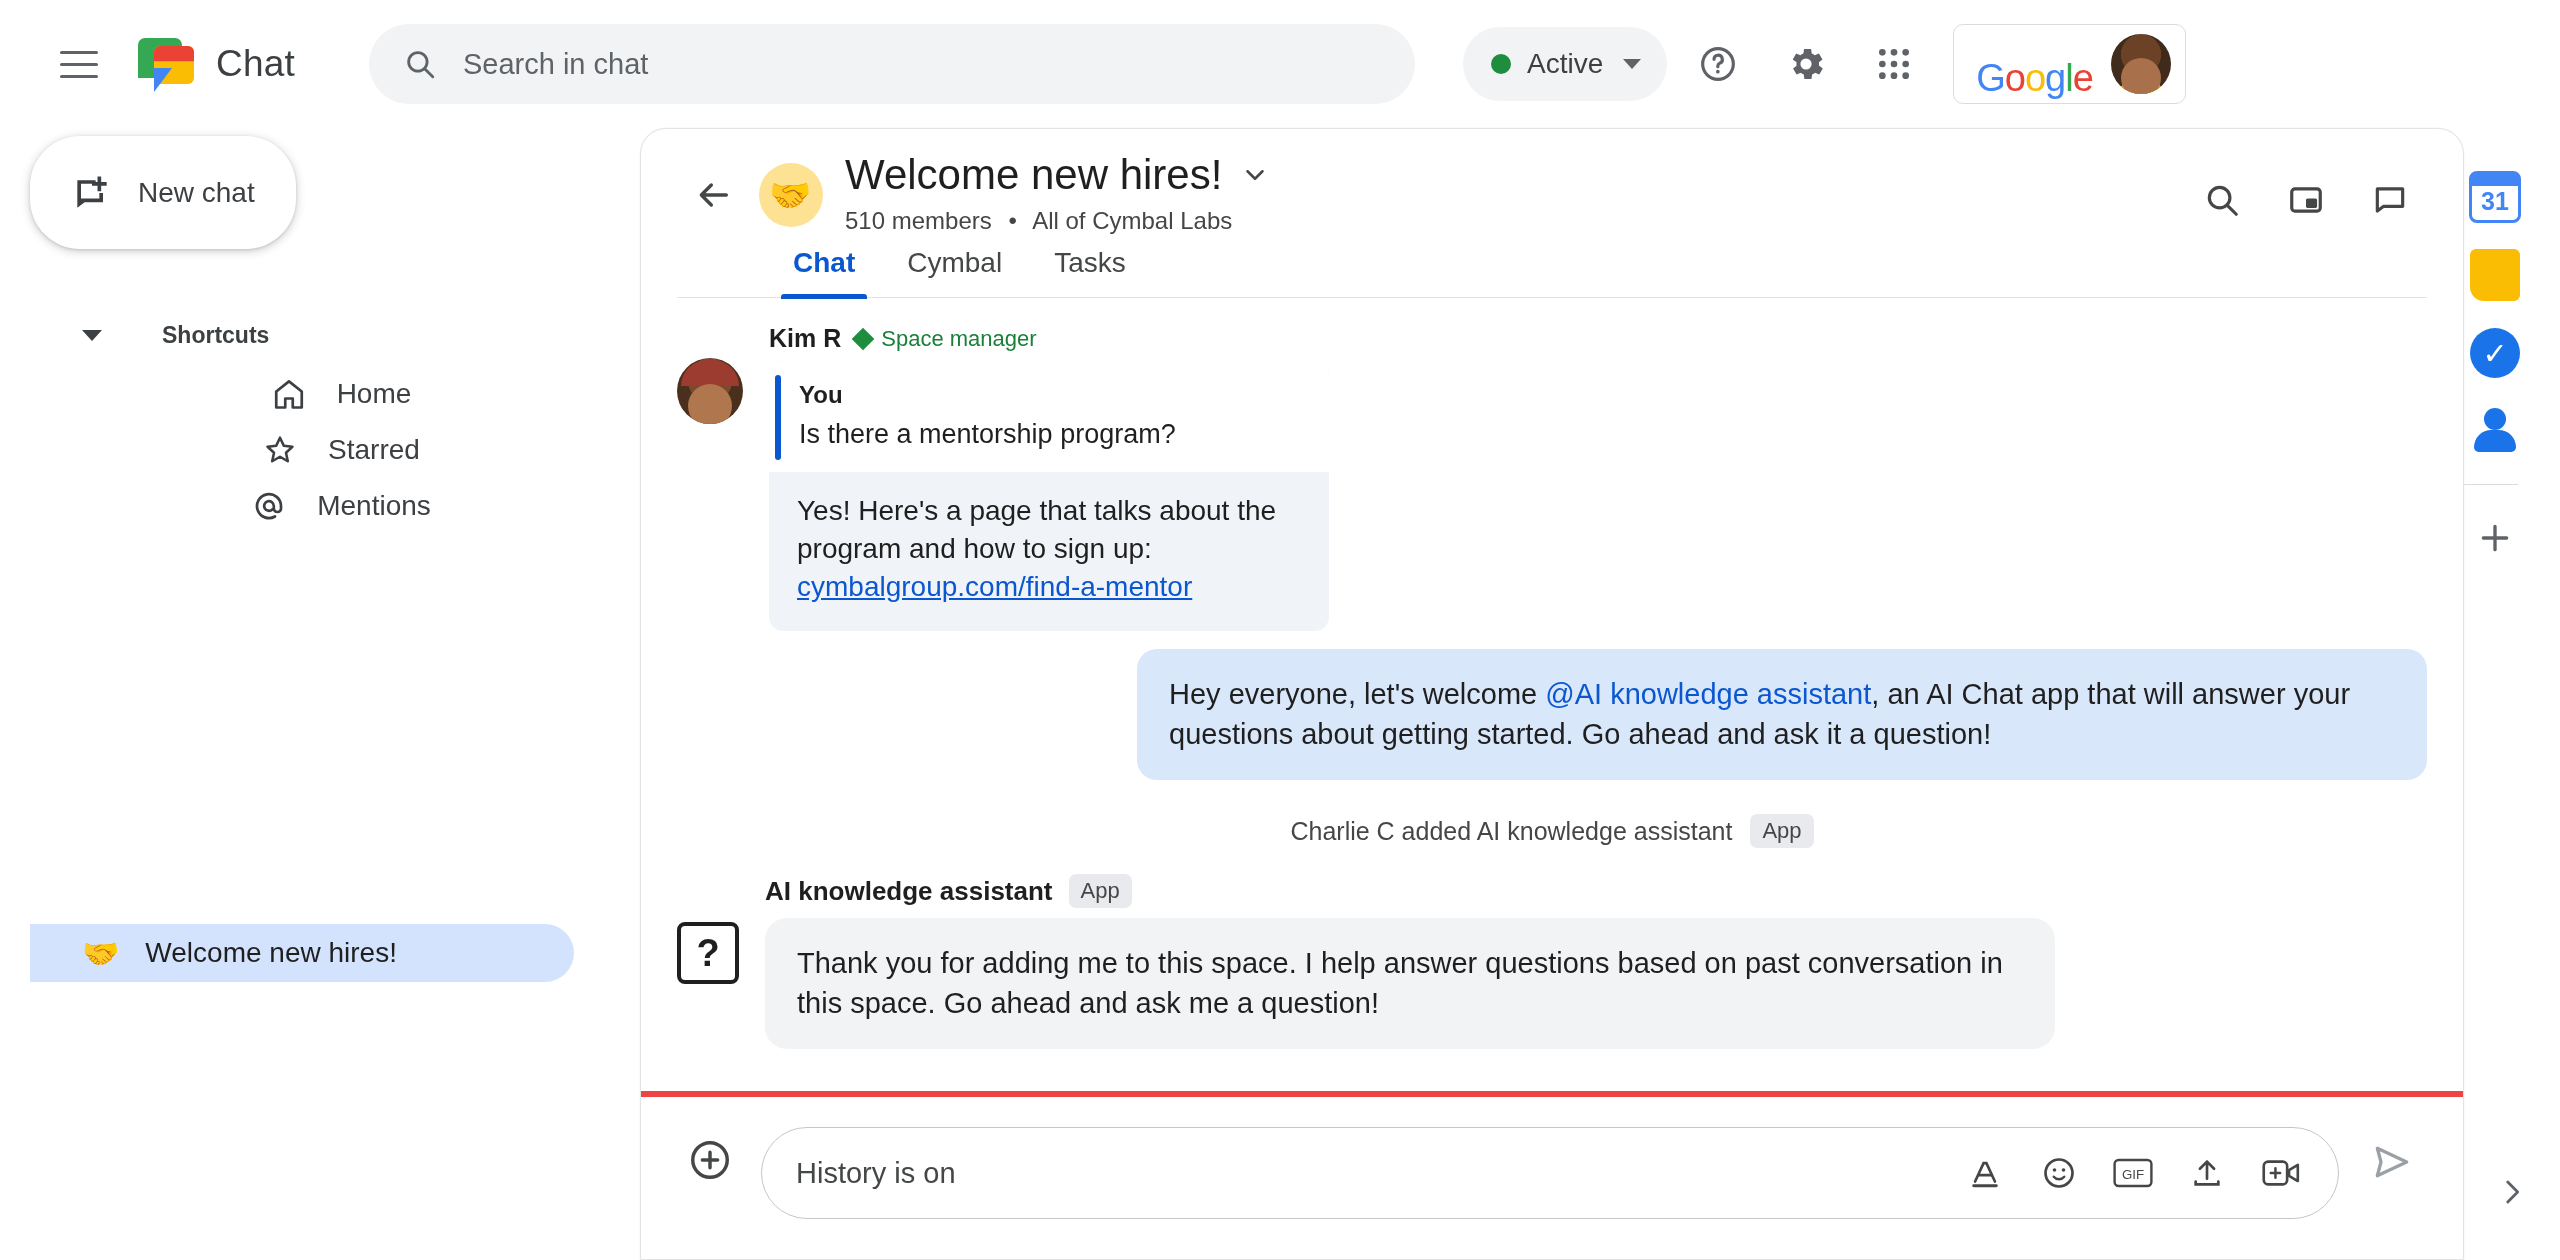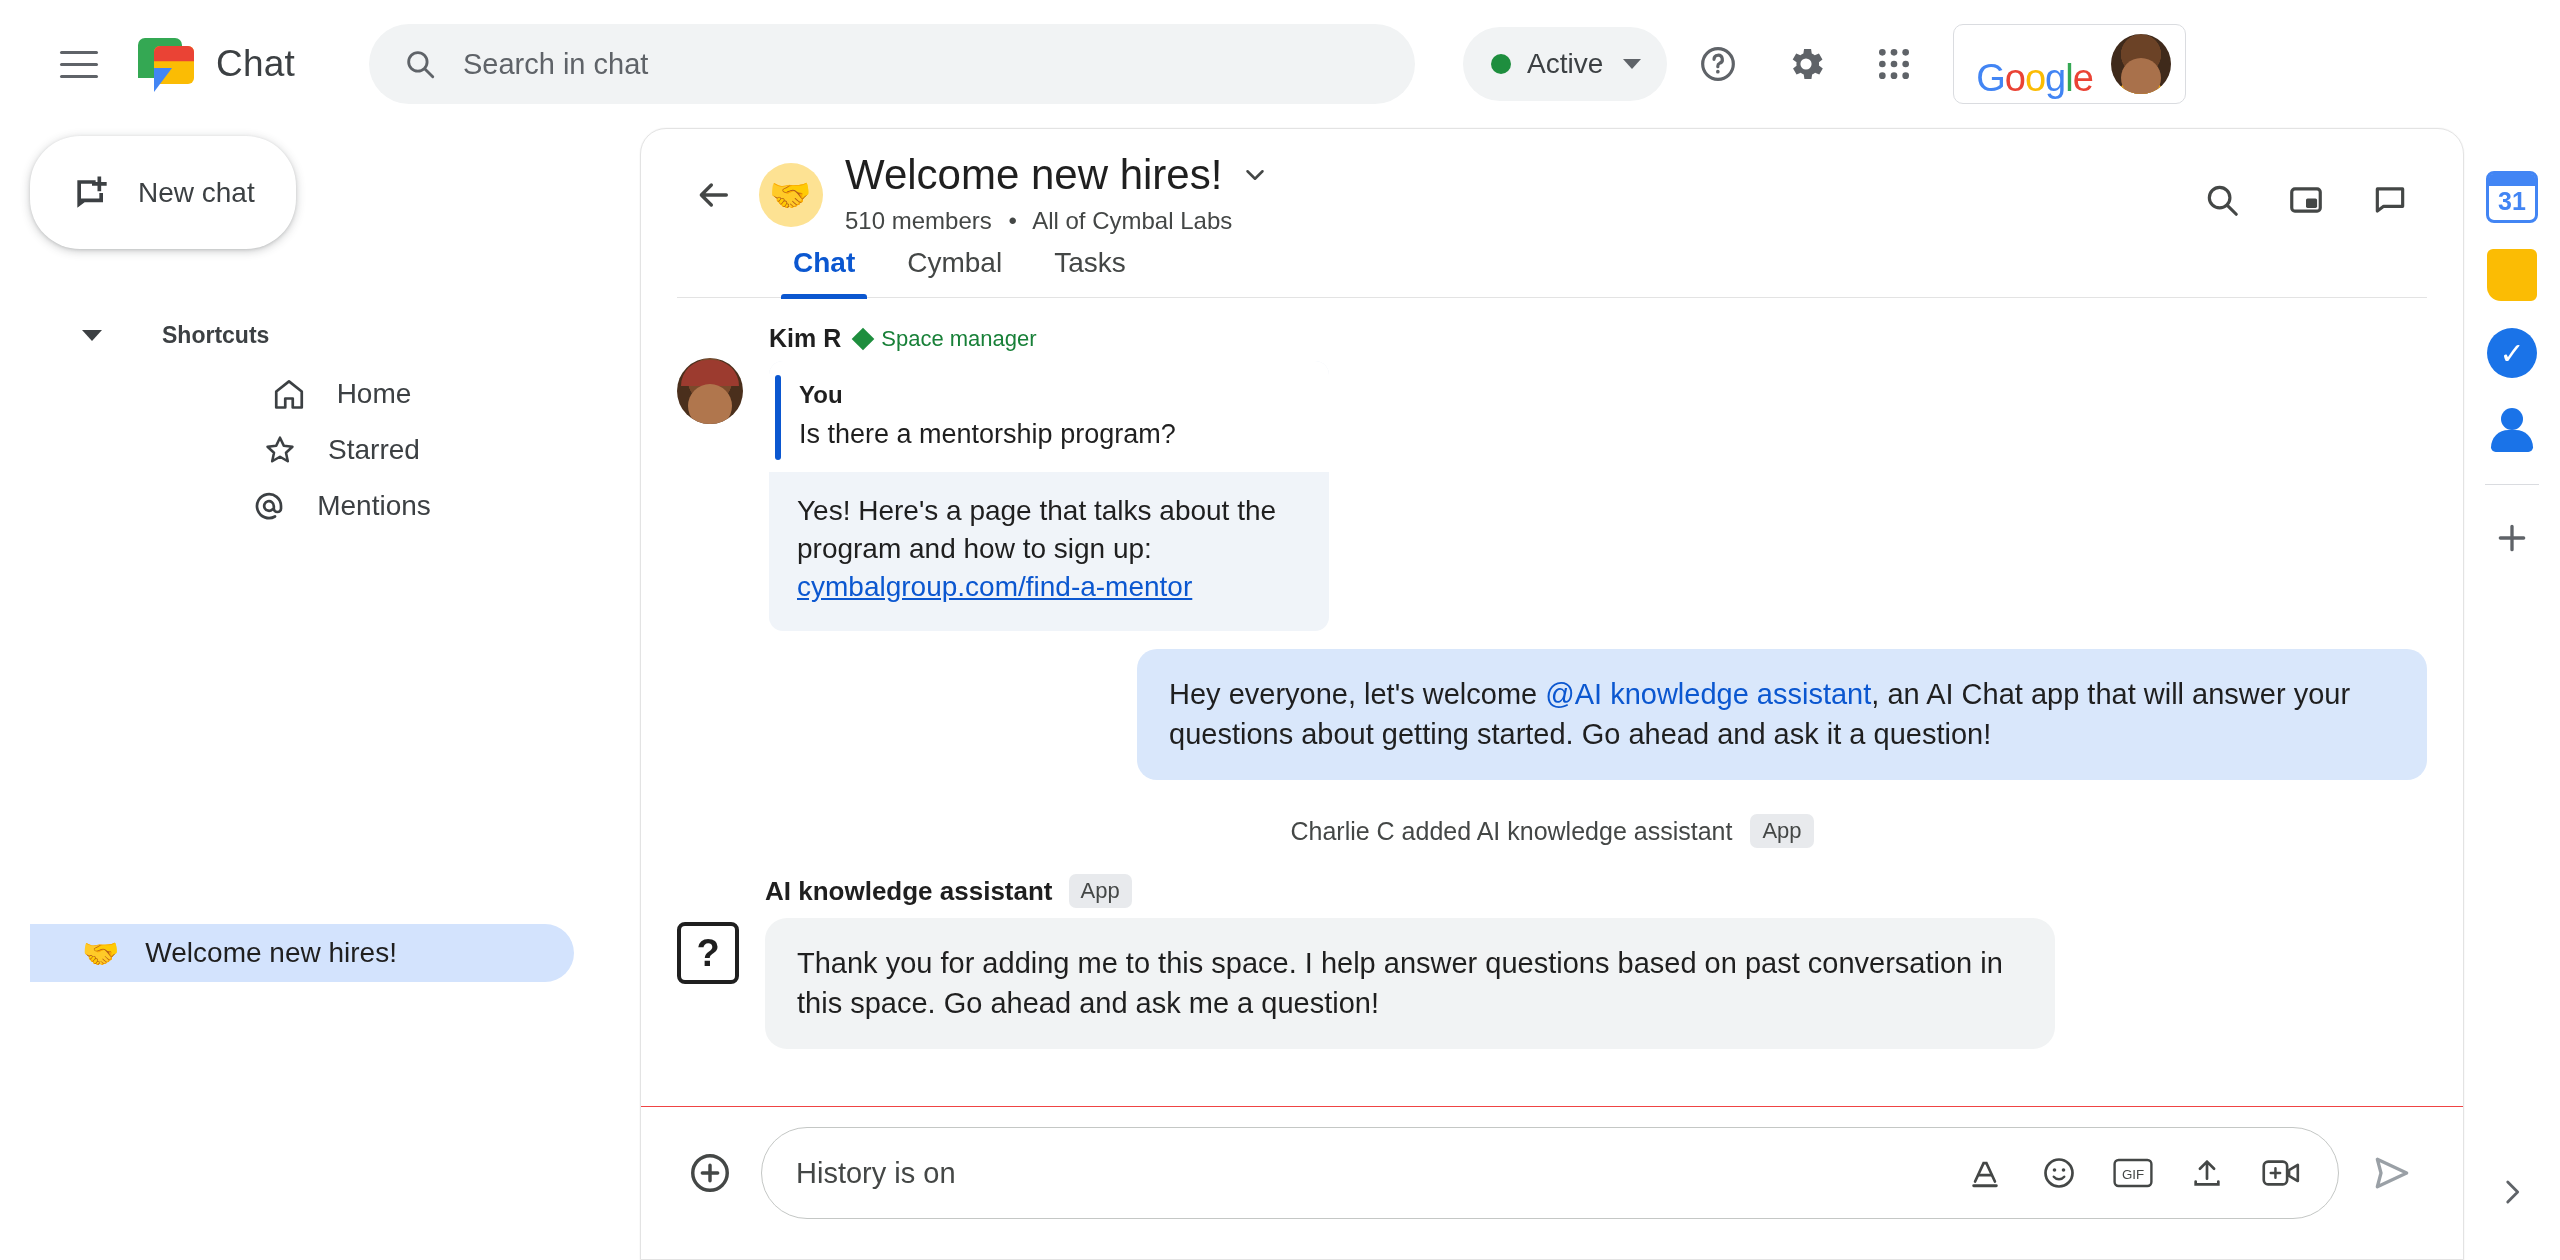--- a/index.html
+++ b/index.html
@@ -202,34 +202,34 @@
     display: flex; align-items: center; justify-content: center; font-size: 38px; font-weight: bold; color: #1f1f1f;
   }
   .bot-name-row { display:flex; align-items:center; gap: 16px; margin-bottom: 10px; }
   .bot-name { font-size: 26px; font-weight: bold; color: #1f1f1f; }
   .bubble-gray {
     background: #f1f3f4; border-radius: 22px; padding: 26px 32px; max-width: 1290px;
     font-size: 29px; line-height: 1.36; color: #1f1f1f;
   }
 
   
-  .composer-wrap { border-top: 1px solid #ef4444; padding: 20px 36px 40px 36px; display:flex; align-items:center; gap: 18px; }
+  .composer-wrap { border-top: 6px solid #ef4444; padding: 30px 36px 40px 36px; display:flex; align-items:flex-start; gap: 18px; }
   .plus-btn { width: 66px; height: 66px; border-radius: 50%; display:flex; align-items:center; justify-content:center; cursor:pointer; flex:0 0 66px;}
   .composer {
     flex: 1 1 auto; height: 92px; border: 1px solid #c4c7c5; border-radius: 46px;
     display: flex; align-items: center; padding: 0 28px 0 34px; gap: 16px; background:#fff;
   }
   .composer .ph { flex: 1 1 auto; font-size: 29px; color: #444746; }
   .comp-icon { width: 58px; height: 58px; border-radius: 50%; display:flex; align-items:center; justify-content:center; cursor:pointer; }
   .send-btn { width: 70px; height: 70px; border-radius:50%; display:flex; align-items:center; justify-content:center; cursor:pointer; }
 
   
   .rail {
     position: absolute; right: 0; top: 128px; bottom: 0; width: 96px;
-    display: flex; flex-direction: column; align-items: center; padding-top: 38px; gap: 16px;
+    display: flex; flex-direction: column; padding-top: 38px; gap: 16px;
   }
   .rail-icon { width: 62px; height: 62px; border-radius: 12px; display:flex; align-items:center; justify-content:center; cursor:pointer; }
   .rail-divider { width: 54px; height: 1px; background: #dadce0; margin: 6px 0; }
   .rail-expand { position: absolute; bottom: 38px; left: 50%; transform: translateX(-50%); width: 60px; height: 60px;
     border-radius: 50%; display:flex; align-items:center; justify-content:center; cursor:pointer; }
 
   .cal-icon { width: 52px; height: 52px; border: 3px solid #4285f4; border-radius: 8px; position: relative; background:#fff;
     display:flex; align-items:flex-end; justify-content:center; }
   .cal-icon .cal-top { position:absolute; top:0; left:0; right:0; height: 12px; background:#4285f4; border-radius: 4px 4px 0 0;}
   .cal-icon .cal-num { font-size: 25px; color:#4285f4; font-weight:bold; line-height:1; padding-bottom:6px;}

